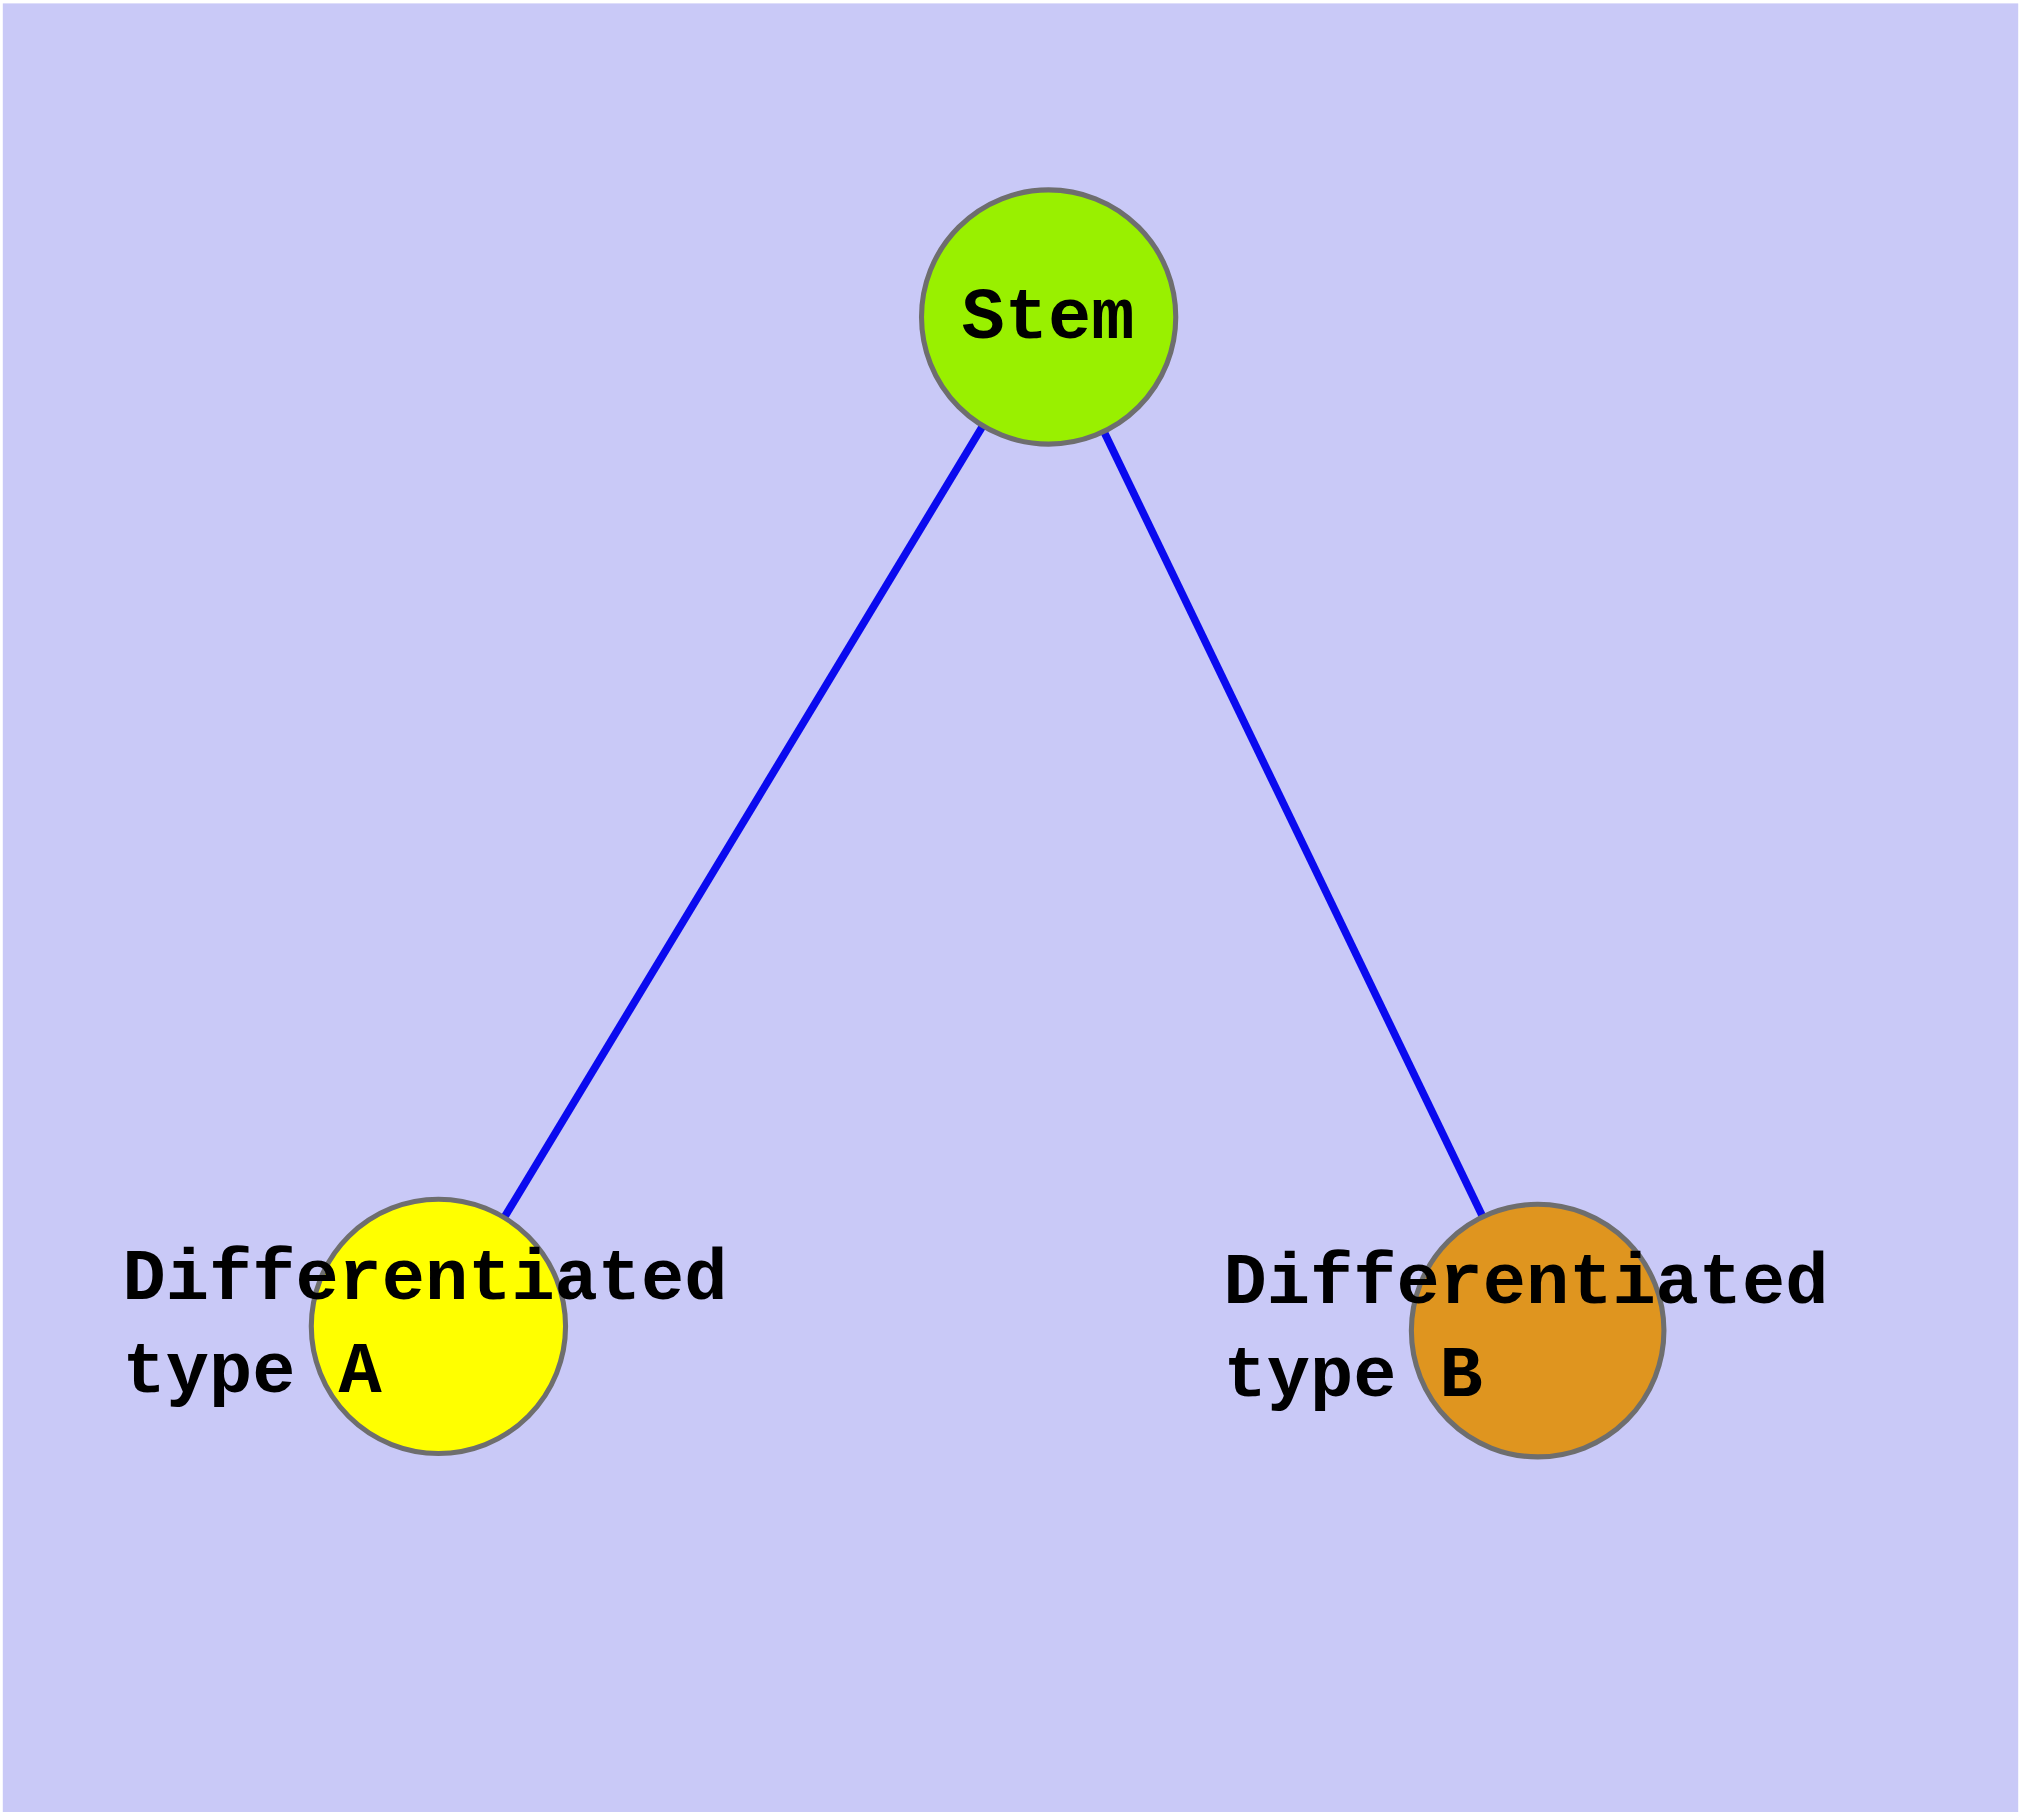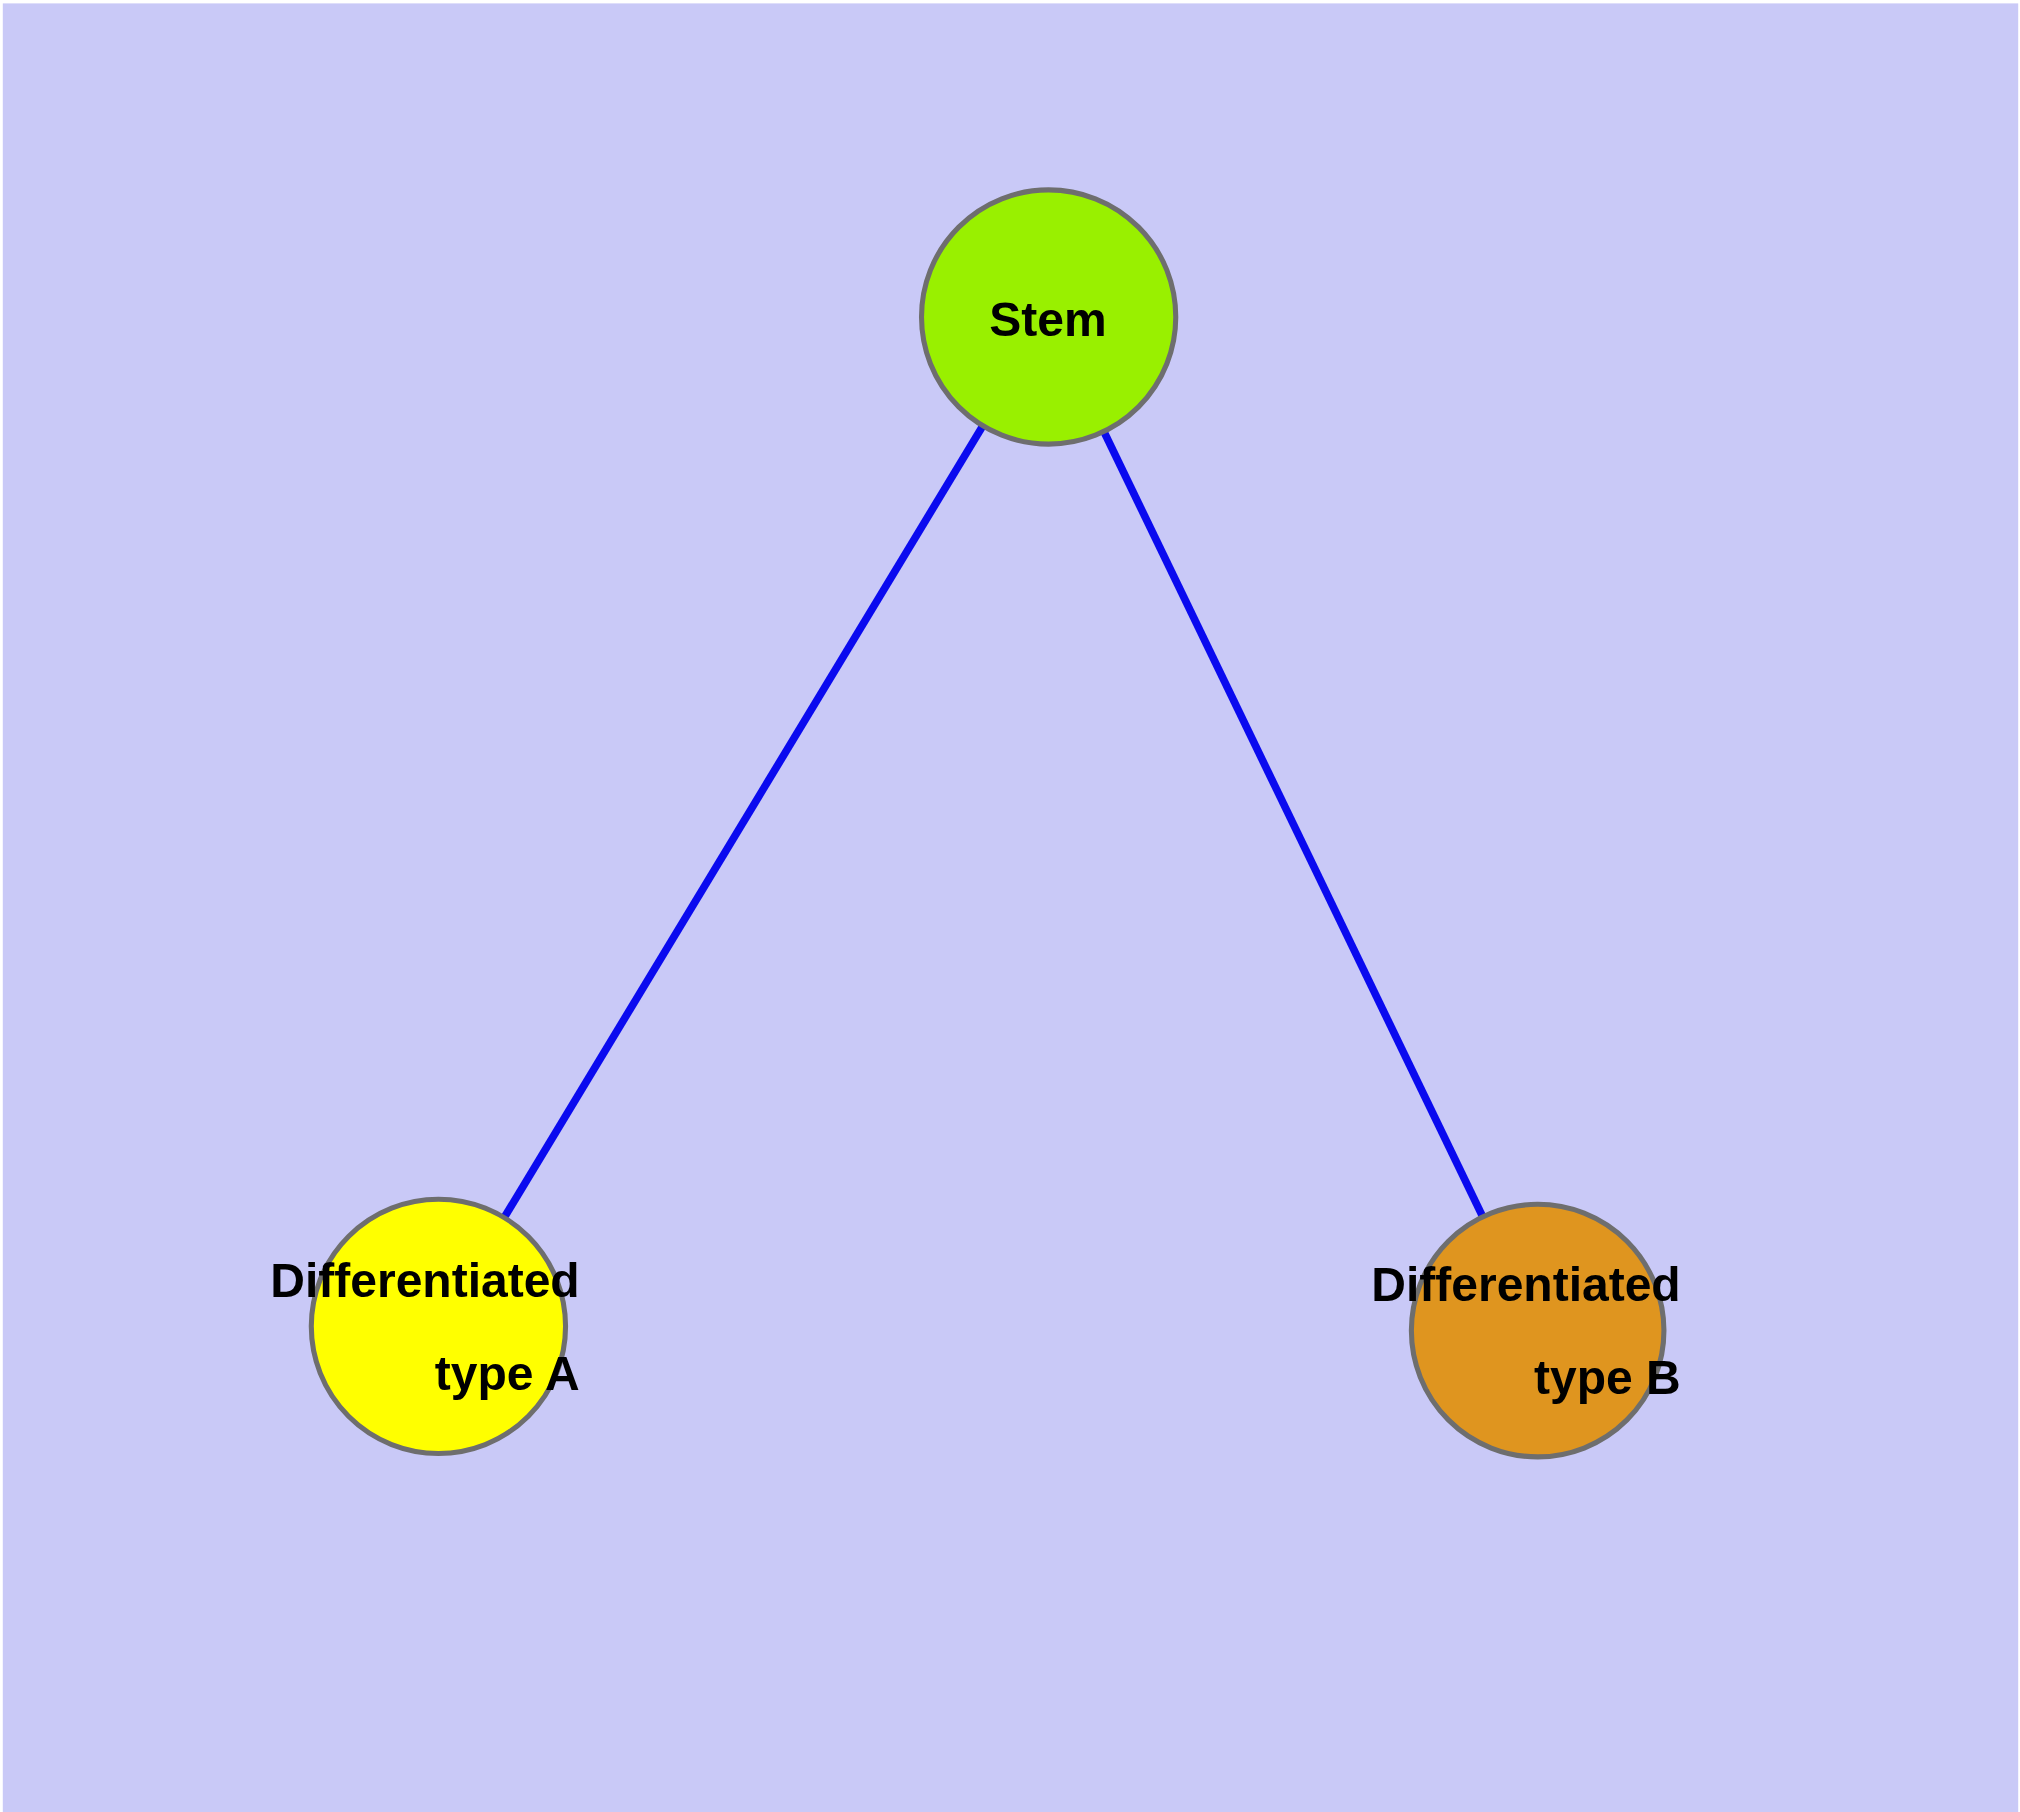--- a/index.html
+++ b/index.html
@@ -20,26 +20,27 @@
     top: 0;
     width: 100%;
     height: 100%;
     display: block;
   }
   .node-label {
     position: absolute;
     transform: translate(-50%, -50%);
     color: #000000;
     font-weight: bold;
-    font-size: 48px;
+    font-size: 72px;
     line-height: 93px;
-    text-align: right;
+    text-align: left;
     white-space: pre-line;
     letter-spacing: 0px;
     pointer-events: none;
+    font-family: Liberation Mono, monospace;
   }
   .node-label.stem   { left: 1048px; top: 319px; }
   .node-label.type-a { left: 425px;  top: 1327px; }
   .node-label.type-b { left: 1526px; top: 1331px; }
 </style>
 </head>
 <body>
 
 <div class="graph-canvas">
   <svg class="graph-svg" viewBox="0 0 2384 2138">

